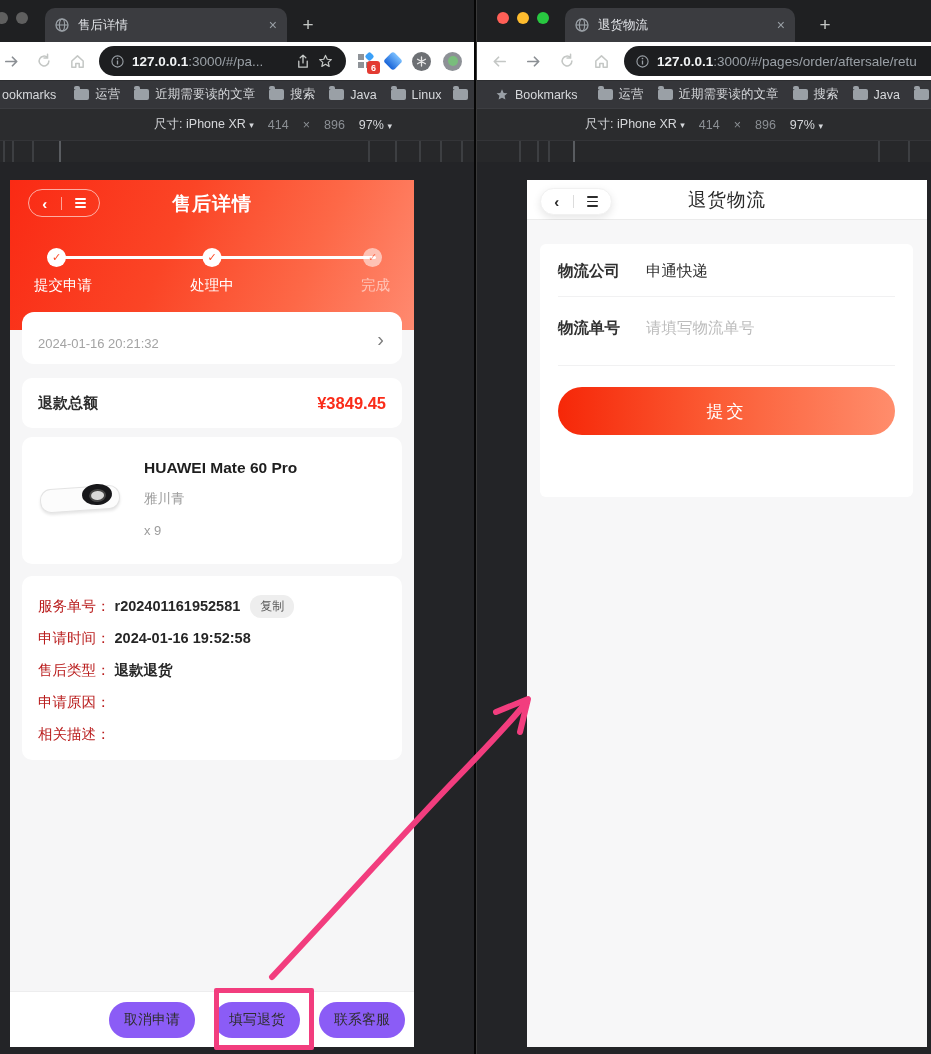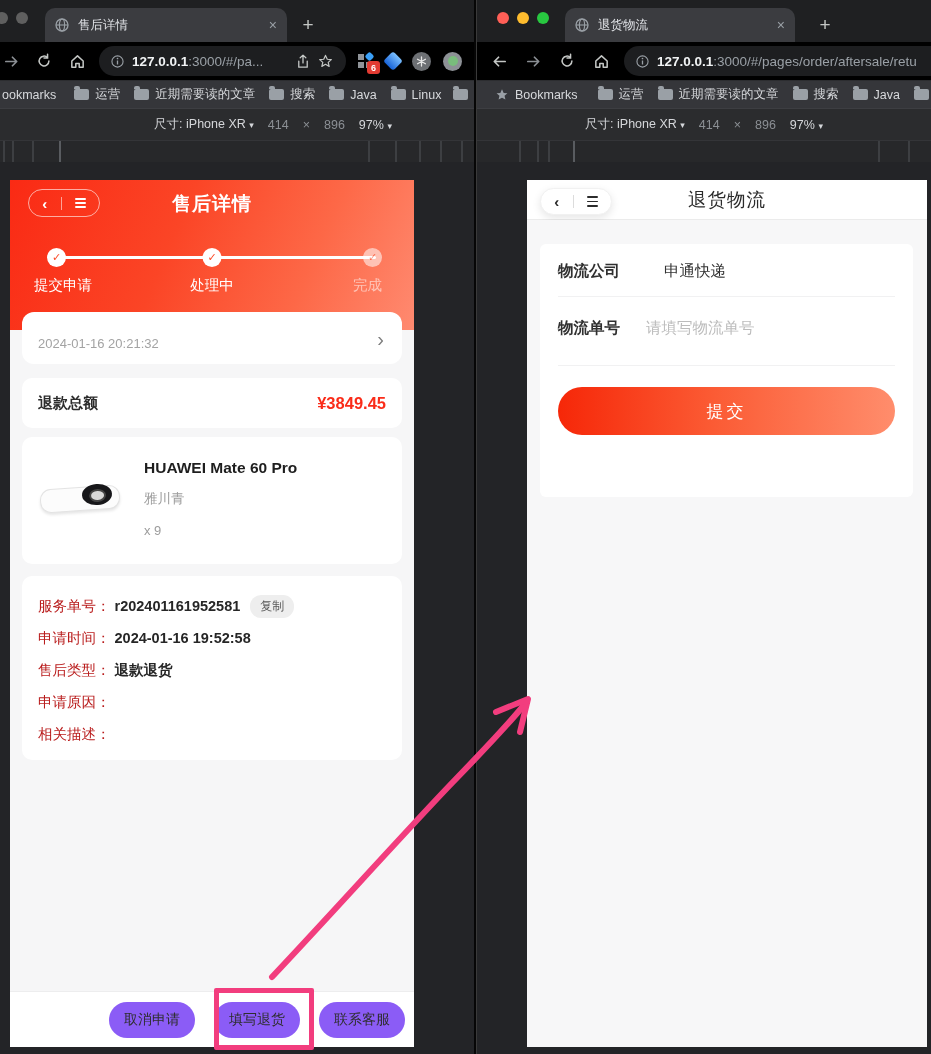--- a/index.html
+++ b/index.html
@@ -14,21 +14,21 @@
 
 
 .tabstrip { position:relative; height:42px; background:#1f2022; }
 .traffic { position:absolute; top:12px; width:12px; height:12px; border-radius:50%; }
 .tab { position:absolute; bottom:0; height:34px; background:#3b3c40; border-radius:10px 10px 0 0; display:flex; align-items:center; padding:0 10px; color:#dfe1e5; font-size:12.5px; }
 .tab .tab-title { margin-left:9px; white-space:nowrap; }
 .tab .tab-close { margin-left:auto; color:#9aa0a6; font-size:14px; padding-left:14px; }
 .newtab-btn { position:absolute; bottom:6px; color:#c4c7c5; font-size:19px; font-weight:400; width:24px; text-align:center; }
 
 
-.toolbar { position:relative; height:38px; background:#000000; display:flex; align-items:center;text-align:right; }
+.toolbar { position:relative; height:38px; background:#ffffff; display:flex; align-items:center;text-align:right; }
 .navicon { width:22px; height:22px; display:flex; align-items:center; justify-content:center; flex:0 0 auto; }
 .navicon svg { display:block; }
 .omnibox { height:30px; background:#1d1e20; border-radius:16px; display:flex; align-items:center; padding:0 10px 0 12px; color:#9aa0a6; font-size:13.5px; overflow:hidden; }
 .omnibox .host { color:#f1f3f4; font-weight:700; white-space:nowrap; }
 .omnibox .path { color:#9aa0a6; white-space:nowrap; }
 
 
 .bookbar { height:28px; background:#35363a; display:flex; align-items:center; font-size:12.5px; color:#d7d9dc; gap:6px; border-top:1px solid #2c2d30; }
 .folder { width:15px; height:11px; background:#9aa0a6; border-radius:2px; position:relative; flex:0 0 auto; }
 .folder::before { content:""; position:absolute; top:-3px; left:0; width:6px; height:3px; background:#9aa0a6; border-radius:2px 2px 0 0; }
@@ -58,21 +58,21 @@
 .pill-nav .pill-div { width:1px; height:13px; background:rgba(255,255,255,.55); }
 .burger { display:flex; flex-direction:column; gap:2.5px; }
 .burger i { display:block; width:11px; height:1.8px; background:#fff; border-radius:1px; }
 .lp-title { text-align:center; padding-top:11px; font-size:19px; font-weight:700; letter-spacing:1px; }
 
 .steps { position:absolute; left:24px; right:24px; top:68px; height:46px; }
 .step-line { position:absolute; left:14px; right:14px; top:8px; height:3px; background:#fff; border-radius:2px; }
 .step-dot { position:absolute; top:0; width:19px; height:19px; background:#fff; border-radius:50%; display:flex; align-items:center; justify-content:center; color:#fb4a28; font-size:11px; font-weight:700; }
 .step-dot.d1 { left:13px; } .step-dot.d2 { left:50%; transform:translateX(-50%); } .step-dot.d3 { right:8px; opacity:.55; }
 .step-lab { position:absolute; top:28px; font-size:14.5px; }
-.step-lab.l1 { left:0; } .step-lab.l2 { left:50%; transform:translateX(-50%); } .step-lab.l3 { right:8px; opacity:.55; }
+.step-lab.l1 { left:0; } .step-lab.l2 { left:50%; transform:translateX(-50%); } .step-lab.l3 { right:0; opacity:.55; }
 
 .lp-body { padding:0 12px; }
 .card { background:#fff; border-radius:10px; }
 .card-notice { position:relative; margin-top:-18px; border-radius:12px; padding:15px 16px 13px; display:flex; align-items:center; }
 .notice-col { flex:1; }
 .notice-title { font-size:15px; font-weight:700; color:#212121; }
 .notice-time { margin-top:9px; font-size:13px; color:#a3a3a3; }
 .chev { color:#7e7e7e; font-size:20px; font-weight:400; padding-right:2px; }
 
 .card-refund { margin-top:14px; height:50px; display:flex; align-items:center; justify-content:space-between; padding:0 16px; }
@@ -104,21 +104,21 @@
 .pill-nav.on-white .glyph { color:#2c2c2c; }
 .pill-nav.on-white .pill-div { background:#dcdcdc; }
 .pill-nav.on-white .burger i { background:#2c2c2c; }
 .rp-title { text-align:center; line-height:40px; font-size:18.5px; color:#2b2b2b; font-weight:500; letter-spacing:1px; }
 .rp-body { position:absolute; top:40px; left:0; right:0; bottom:0; background:#f7f7f8; }
 .rp-card { margin:24px 14px 0 13px; background:#fff; border-radius:6px; padding:0 18px 62px; }
 .frow { display:flex; align-items:center; gap:26px; font-size:15.5px; border-bottom:1px solid #f1f1f2; }
 .frow.r1 { padding:17px 0 14px; }
 .frow.r2 { padding:21px 0 26px; }
 .flabel { color:#303030; font-weight:700; flex:0 0 auto; }
-.fvalue { color:#333;margin-left:18px; }
+.fvalue { color:#333; }
 .fplaceholder { color:#bcbcbc; }
 .submit-btn { margin-top:21px; height:48px; border:none; border-radius:24px; width:100%;
   background:linear-gradient(90deg,#f62708 0%,#fb5a33 45%,#ff8d6c 100%);
   color:#fff; font-size:17px; letter-spacing:3px; font-family:inherit; display:flex; align-items:center; justify-content:center; }
 
 
 #annot-rect { position:absolute; left:214px; top:988px; width:100px; height:62px; border:5px solid #f23d7e; border-radius:2px; z-index:60; }
 #annot-arrow { position:absolute; left:0; top:0; width:931px; height:1054px; z-index:61; pointer-events:none; }
 
 

